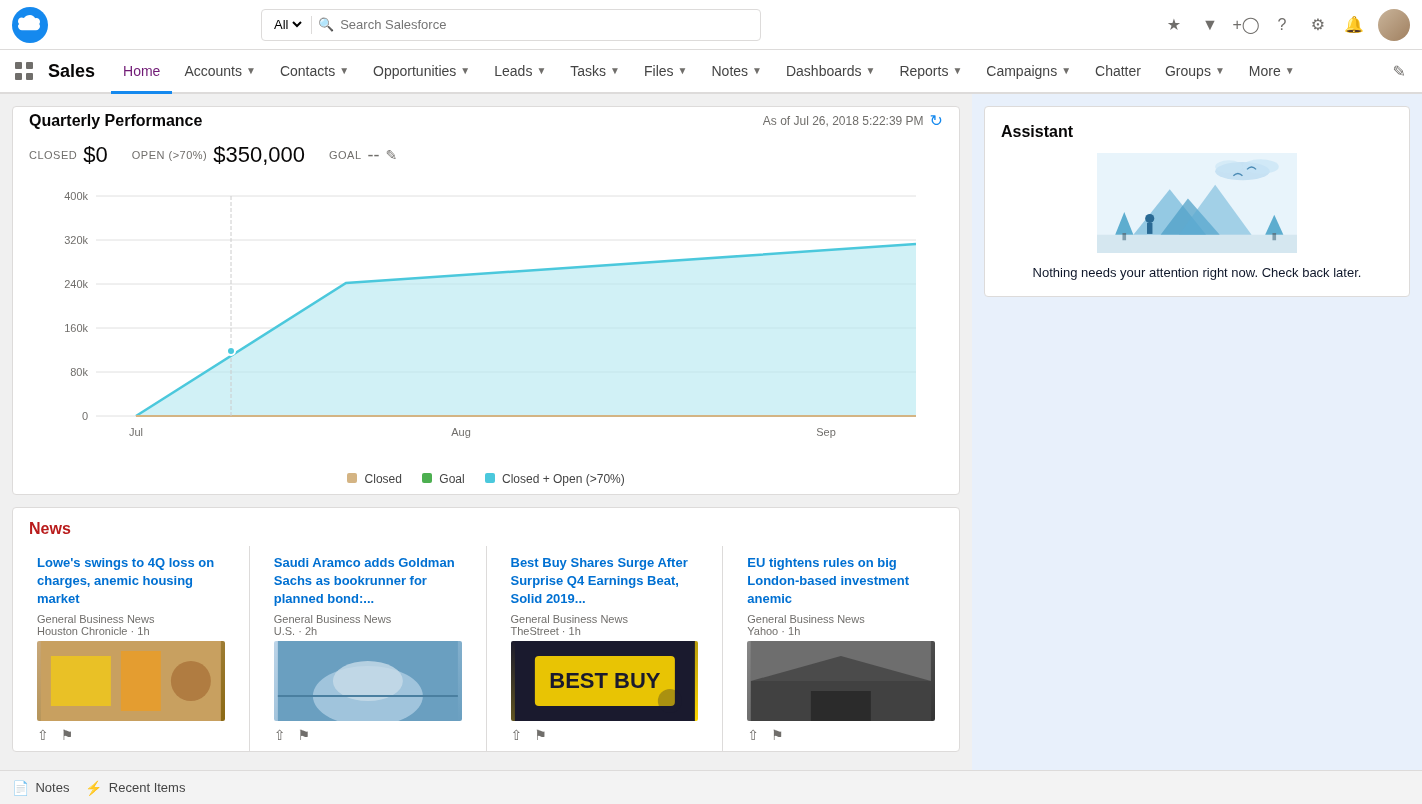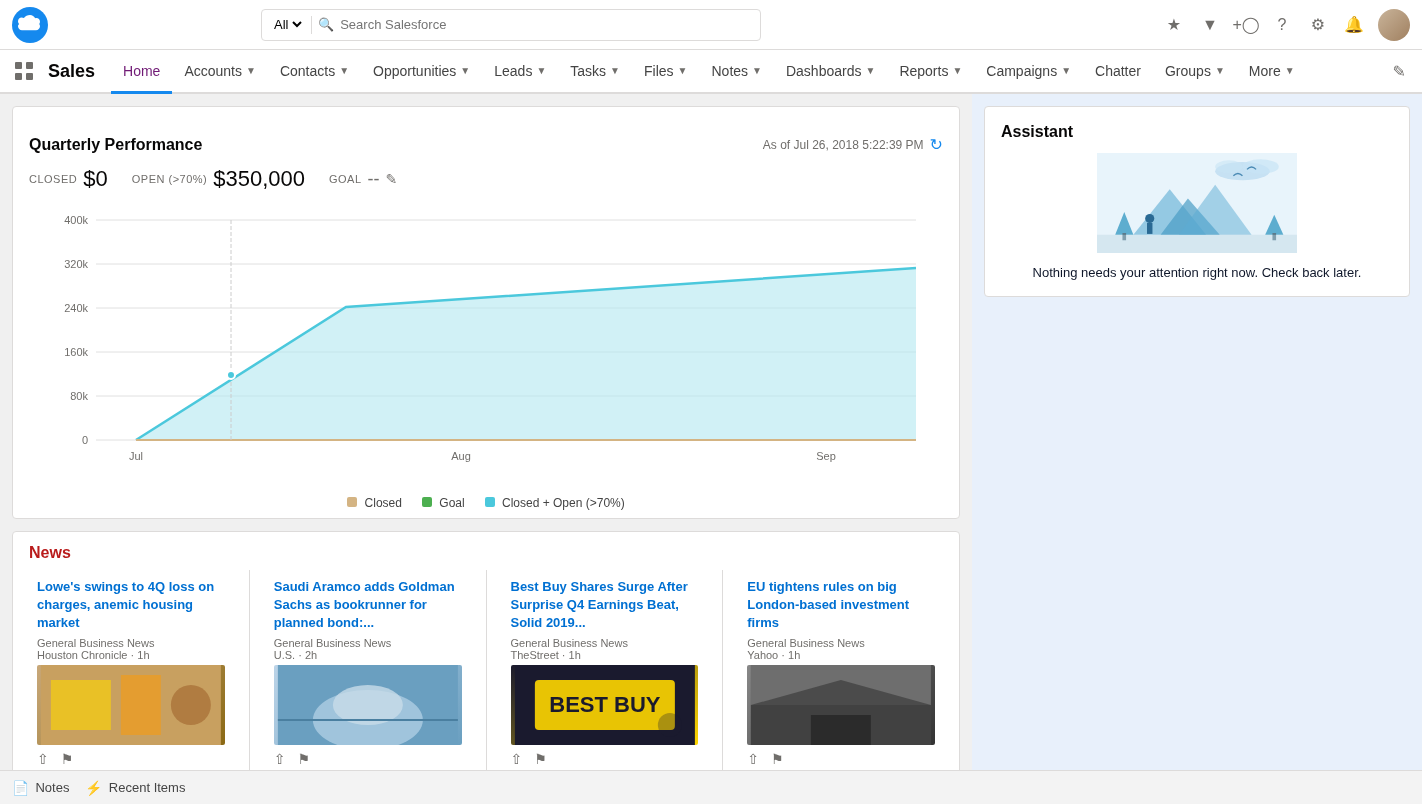--- a/index.html
+++ b/index.html
@@ -49,21 +49,21 @@
     
     .main-content {
       display: flex; height: calc(804px - 50px - 44px - 34px); background: #f0f0f0;
     }
 
     
     .left-panel { flex: 1; overflow-y: auto; padding: 12px; display: flex; flex-direction: column; gap: 12px; }
 
     
     .card { background: #fff; border-radius: 4px; border: 1px solid #dddbda; }
-    .card-header { padding: 28px 16px 8px; display: flex; align-items: center; justify-content: space-between; }
+    .card-header { padding: 4px 16px 8px; display: flex; align-items: center; justify-content: space-between; }
     .card-title { font-size: 16px; font-weight: 600; color: #080707; }
     .card-subtitle { font-size: 12px; color: #706e6b; display: flex; align-items: center; gap: 6px; }
     .refresh-icon { cursor: pointer; color: #1589EE; font-size: 16px; }
 
     .stats-row { display: flex; align-items: center; gap: 24px; padding: 4px 16px 8px; }
     .stat-item { display: flex; align-items: center; gap: 6px; }
     .stat-label { font-size: 11px; color: #706e6b; text-transform: uppercase; letter-spacing: 0.5px; }
     .stat-value { font-size: 22px; font-weight: 300; color: #080707; }
     .stat-dash { font-size: 18px; color: #706e6b; }
     .edit-icon { cursor: pointer; color: #706e6b; font-size: 14px; }
@@ -346,21 +346,21 @@
               <circle cx="155" cy="60" r="12" fill="#1a1a2e" opacity="0.3"></circle>
             </svg>
           </div>
           <div class="news-actions">
             <span class="news-action-icon">⇧</span>
             <span class="news-action-icon">⚑</span>
           </div>
         </div>
 
         <div class="news-item">
-          <div class="news-title">EU tightens rules on big London-based investment firms</div>
+          <div class="news-title">EU tightens rules on big London-based investment anemic</div>
           <div class="news-source">
             <span>General Business News</span><br>
             <span>Yahoo · 1h</span>
           </div>
           <div class="news-img img-placeholder-4">
             <svg width="100%" height="80" viewBox="0 0 180 80">
               <rect width="180" height="80" fill="#555"></rect>
               <rect width="180" height="40" fill="#888" opacity="0.5"></rect>
               <polygon points="0,80 180,80 180,40 90,15 0,40" fill="#333" opacity="0.6"></polygon>
               <rect x="60" y="50" width="60" height="30" fill="#222" opacity="0.7"></rect>

